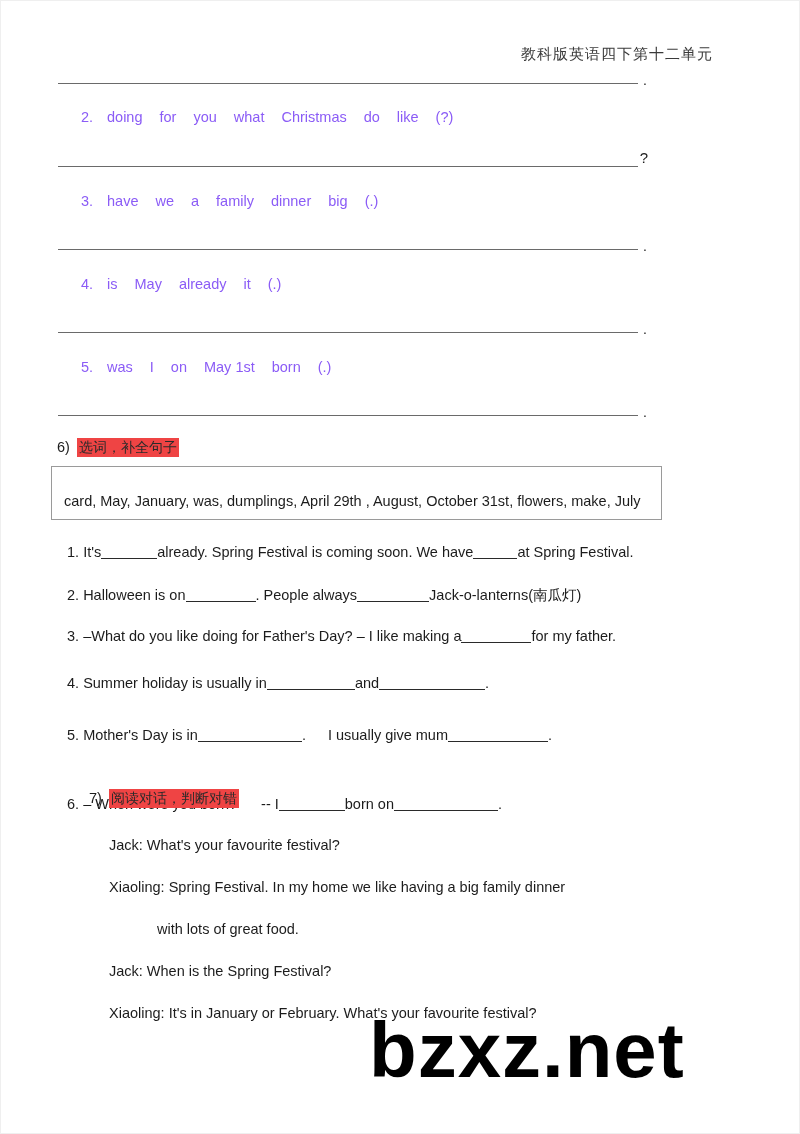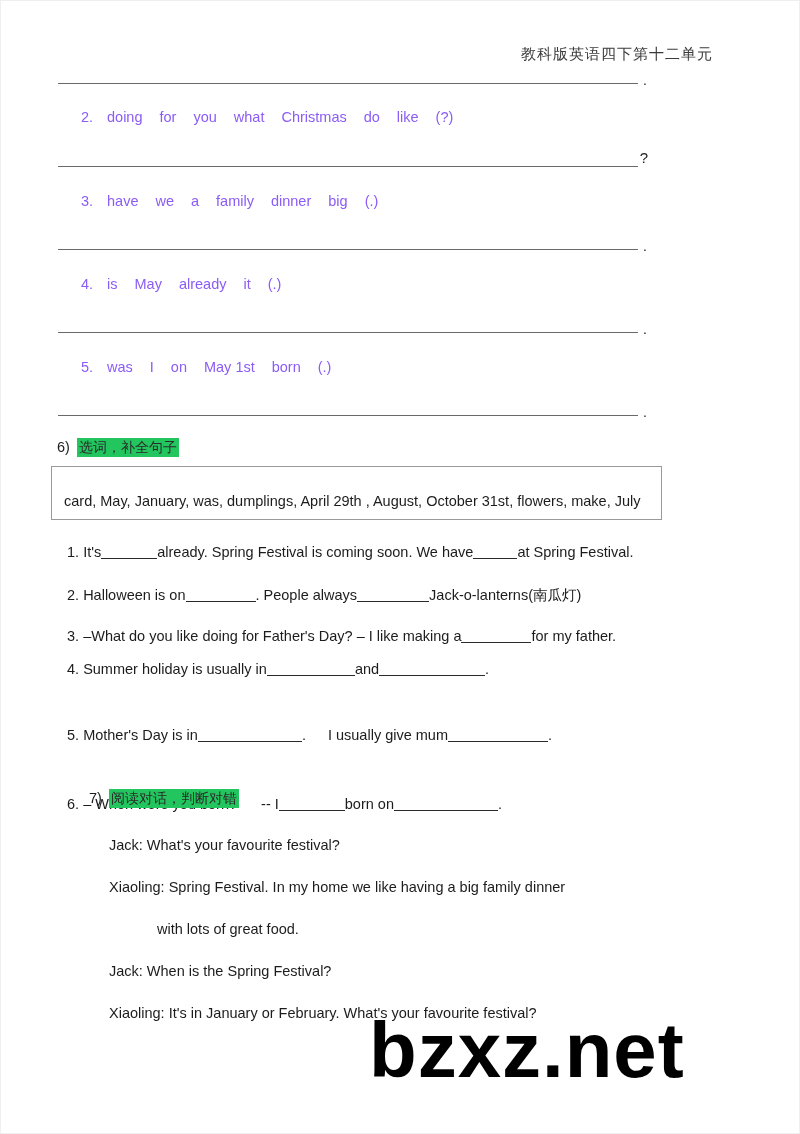--- a/index.html
+++ b/index.html
@@ -100,21 +100,21 @@
     position: absolute;
     left: 56px;
     font-size: 14.5px;
     color: #1c1c1c;
     white-space: nowrap;
   }
   .section-heading .snum {
     margin-right: 7px;
   }
   .section-heading .hl {
-    background: #22c55e;
+    background: #ef4444;
     font-family: "DejaVu Sans", sans-serif;
     font-size: 14px;
     padding: 1px 2px 2px 2px;
     color: #2a2a2a;
   }
 
   
   .word-bank {
     position: absolute;
     left: 50px;
@@ -198,21 +198,21 @@
     </div>
 
     <div class="word-bank">
       <div class="bank-text">card, May, January, was, dumplings, April 29th , August, October 31st, flowers, make, July</div>
     </div>
 
     <div id="fill-region">
         <div class="fill-line" style="top: 543px; text-align: center;"><span>1. </span><span>It's</span><span class="blank" style="width: 56px;"></span><span>already. Spring Festival is coming soon. We have</span><span class="blank" style="width: 44px;"></span><span>at Spring Festival.</span></div>
         <div class="fill-line" style="top: 585px;"><span>2. </span><span>Halloween is on</span><span class="blank" style="width: 70px;"></span><span>. People always</span><span class="blank" style="width: 72px;"></span><span>Jack-o-lanterns(南瓜灯)</span></div>
         <div class="fill-line" style="top: 627px;"><span>3. </span><span>–What do you like doing for Father's Day? – I like making a</span><span class="blank" style="width: 70px;"></span><span>for my father.</span></div>
-        <div class="fill-line" style="top: 660px;"><span>4. </span><span>Summer holiday is usually in</span><span class="blank" style="width: 88px;"></span><span>and</span><span class="blank" style="width: 106px;"></span><span>.</span></div>
+        <div class="fill-line" style="top: 674px;"><span>4. </span><span>Summer holiday is usually in</span><span class="blank" style="width: 88px;"></span><span>and</span><span class="blank" style="width: 106px;"></span><span>.</span></div>
         <div class="fill-line" style="top: 711px; margin-top: 15px;"><span>5. </span><span>Mother's Day is in</span><span class="blank" style="width: 104px;"></span><span>.</span><span class="gap" style="width: 22px;"></span><span>I usually give mum</span><span class="blank" style="width: 100px;"></span><span>.</span></div>
         <div class="fill-line" style="top: 795px;"><span>6. </span><span>– When were you born?</span><span class="gap" style="width: 24px;"></span><span>-- I</span><span class="blank" style="width: 66px;"></span><span>born on</span><span class="blank" style="width: 104px;"></span><span>.</span></div>
       </div>
 
     <div class="section-heading" style="top:789px;margin-left:32px;">
       <span class="snum">7)</span><span class="hl">阅读对话，判断对错</span>
     </div>
 
     <div id="dialogue-region">
         <div class="dialogue-line" style="top: 836px;">Jack: What's your favourite festival?</div>

